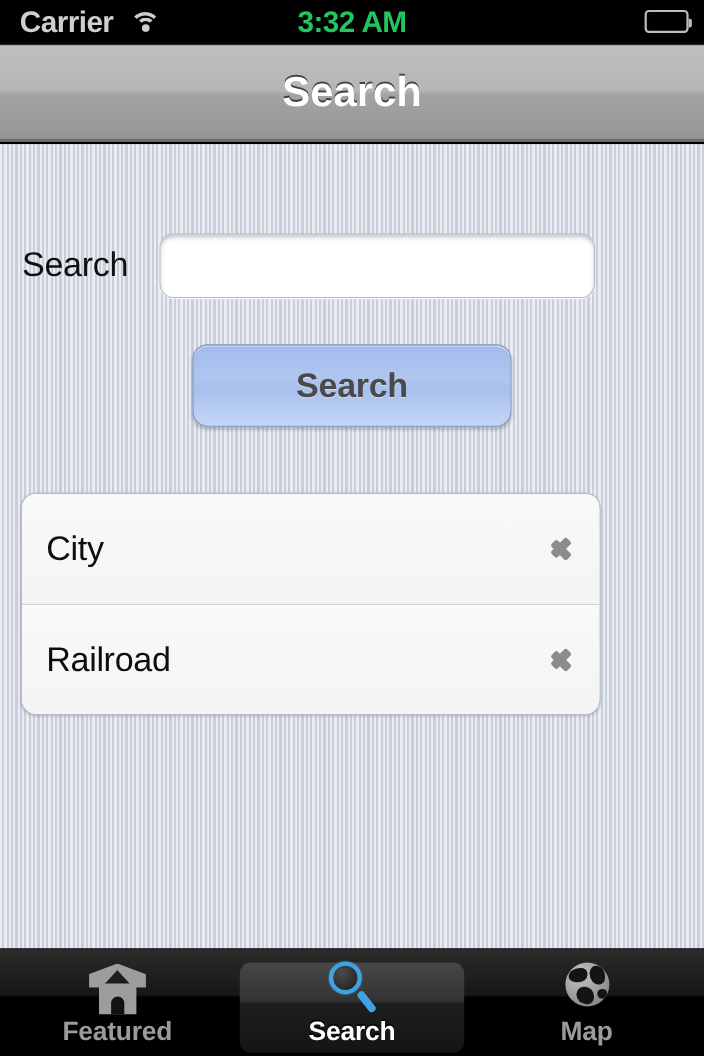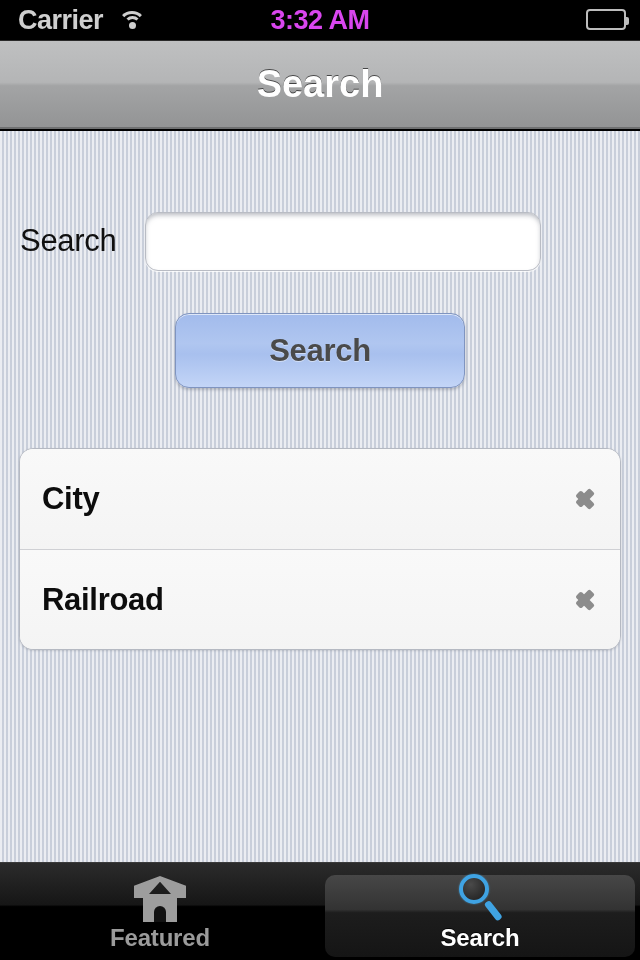--- a/index.html
+++ b/index.html
@@ -29,21 +29,21 @@
     border-radius:50%;
   }
   .wifi i:nth-child(1){ width:28px; height:28px; left:1px; top:2px; }
   .wifi i:nth-child(2){ width:17px; height:17px; left:7px; top:7px; }
   .wifi i:nth-child(3){
     width:7px; height:7px; left:12px; top:13px;
     background:#cfcfcf; border:none; border-radius:50%;
   }
   .sb-time {
     position:absolute; left:0; right:0; text-align:center;
-    color:#d946ef; font-size:27px; font-weight:bold; letter-spacing:-0.5px;
+    color:#22c55e; font-size:27px; font-weight:bold; letter-spacing:-0.5px;
   }
   .sb-right { position:absolute; right:14px; top:9px; display:flex; align-items:center; }
   .battery {
     width:40px; height:21px; border:2.5px solid #bdbdbd; border-radius:4px;
     padding:2.5px; position:relative;
   }
   .battery .fill { width:100%; height:100%; background:#bdbdbd; }
   .battery:after {
     content:""; position:absolute; right:-5px; top:6px; width:3px; height:8px;
     background:#bdbdbd; border-radius:0 2px 2px 0;
@@ -104,27 +104,26 @@
     box-shadow:0 2px 3px rgba(90,95,110,.35),
                inset 0 1px 0 rgba(255,255,255,.65);
     color:#4a4a4a; font-size:31px; font-weight:bold; letter-spacing:-0.3px;
     text-shadow:0 1px 0 rgba(255,255,255,.45);
     font-family:"Liberation Sans", sans-serif;
     cursor:pointer;
   }
 
   
   .group {
-    position:absolute; left:19px; top:317px; width:602px;
+    position:absolute; left:19px; top:317px; width:527px;
     background:#f6f6f6;
     border:1px solid #b5b9c2;
     border-radius:14px;
     box-shadow:0 1px 2px rgba(110,115,128,.25);
     overflow:hidden;
-    font-weight:bold;
   }
   .row {
     height:100px; display:flex; align-items:center;
     padding:0 22px 0 22px;
     background:linear-gradient(to bottom,#f9f9f9 0%,#f4f4f4 100%);
     cursor:pointer;
   }
   .row + .row { border-top:1px solid #cfd0d4;justify-content:space-between; }
   .row .rlabel {
     flex:1; color:#0d0d0d; font-size:31px; letter-spacing:-0.3px;
@@ -303,17 +302,29 @@
 
     <div class="tab active">
       <span class="hl"></span>
       <span class="ico ico-mag">
         <span class="ring"></span>
           <span class="stick"></span>
       </span>
       <span class="tlabel">Search</span>
     </div>
 
+    <div class="tab">
+
+      <span class="ico ico-globe">
+        <span class="sphere">
+          <span class="c1"></span>
+            <span class="c2"></span>
+            <span class="c3"></span>
+            <span class="c4"></span>
+        </span>
+      </span>
+      <span class="tlabel">Map</span>
+    </div>
 
 
   </div>
 
 </div>
 
 </body></html>

